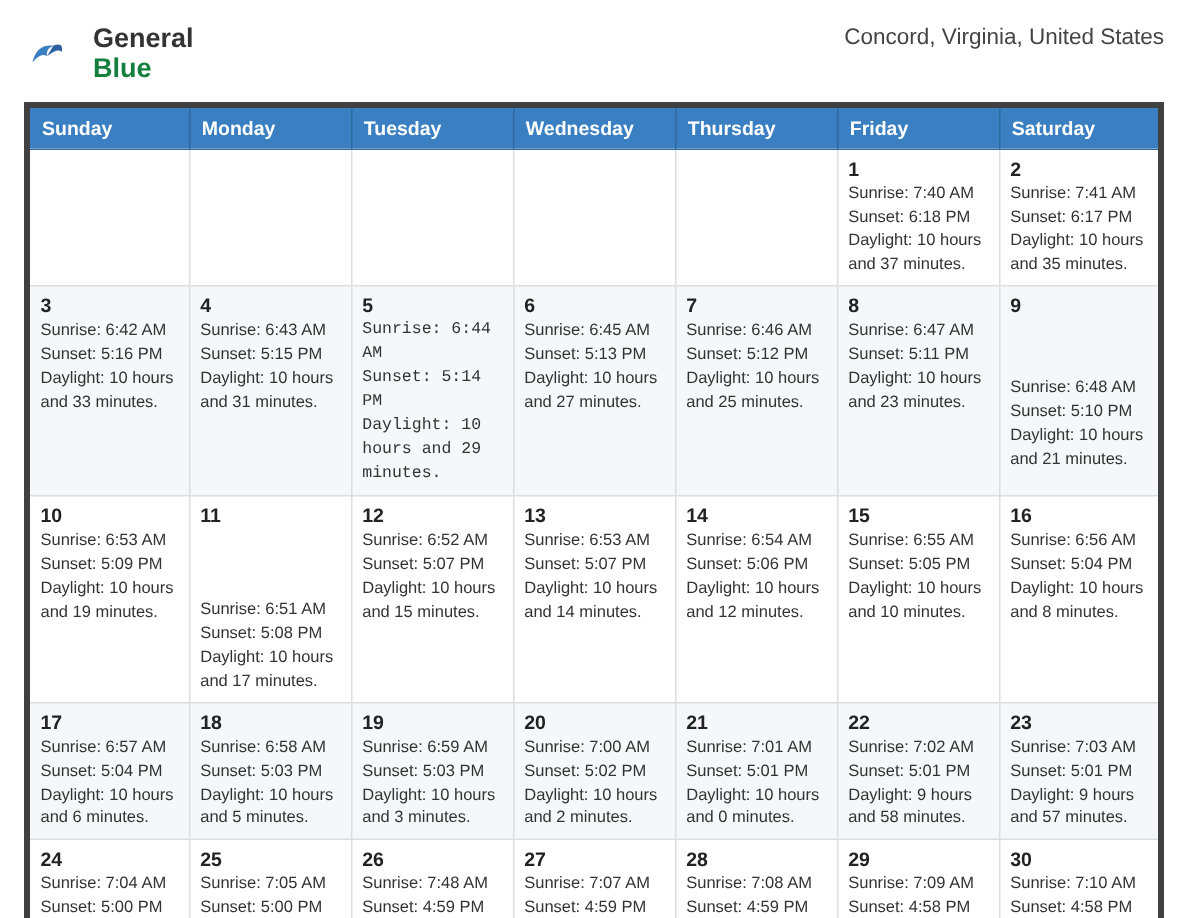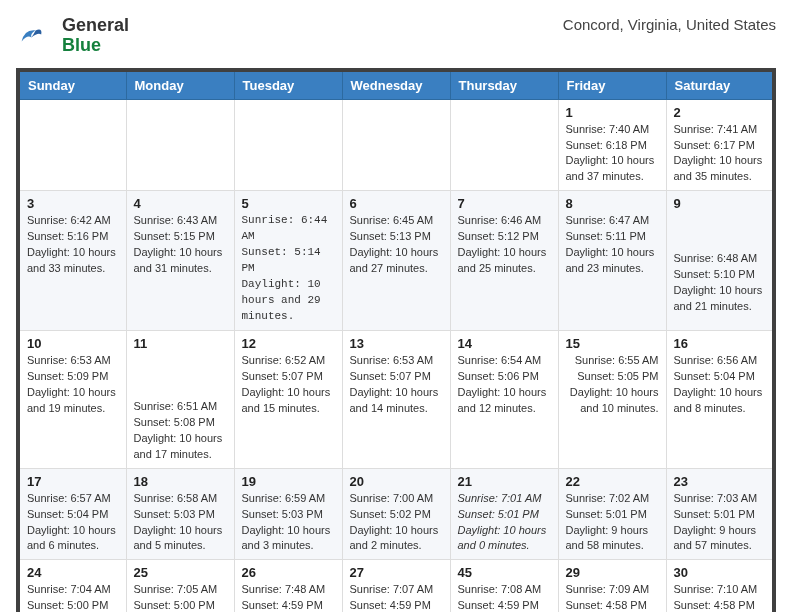--- a/index.html
+++ b/index.html
@@ -207,21 +207,21 @@
 Daylight: 10 hours and 14 minutes.</div>
         </td>
         <td>
           <span class="day-number">14</span>
           <div class="day-info" style="white-space: pre-line;">Sunrise: 6:54 AM
 Sunset: 5:06 PM
 Daylight: 10 hours and 12 minutes.</div>
         </td>
         <td>
           <span class="day-number">15</span>
-          <div class="day-info" style="white-space: pre-line; text-align: right;">Sunrise: 6:55 AM
+          <div class="day-info" style="white-space: pre-line;">Sunrise: 6:55 AM
 Sunset: 5:05 PM
 Daylight: 10 hours and 10 minutes.</div>
         </td>
         <td>
           <span class="day-number">16</span>
           <div class="day-info" style="white-space: pre-line;">Sunrise: 6:56 AM
 Sunset: 5:04 PM
 Daylight: 10 hours and 8 minutes.</div>
         </td>
       </tr>
@@ -245,21 +245,21 @@
 Daylight: 10 hours and 3 minutes.</div>
         </td>
         <td>
           <span class="day-number">20</span>
           <div class="day-info" style="white-space: pre-line;">Sunrise: 7:00 AM
 Sunset: 5:02 PM
 Daylight: 10 hours and 2 minutes.</div>
         </td>
         <td>
           <span class="day-number">21</span>
-          <div class="day-info" style="white-space: pre-line; font-style: italic;">Sunrise: 7:01 AM
+          <div class="day-info" style="white-space: pre-line;">Sunrise: 7:01 AM
 Sunset: 5:01 PM
 Daylight: 10 hours and 0 minutes.</div>
         </td>
         <td>
           <span class="day-number">22</span>
           <div class="day-info" style="white-space: pre-line;">Sunrise: 7:02 AM
 Sunset: 5:01 PM
 Daylight: 9 hours and 58 minutes.</div>
         </td>
         <td>
@@ -288,21 +288,21 @@
 Sunset: 4:59 PM
 Daylight: 9 hours and 53 minutes.</div>
         </td>
         <td>
           <span class="day-number">27</span>
           <div class="day-info" style="white-space: pre-line;">Sunrise: 7:07 AM
 Sunset: 4:59 PM
 Daylight: 9 hours and 51 minutes.</div>
         </td>
         <td>
-          <span class="day-number">45</span>
+          <span class="day-number">28</span>
           <div class="day-info" style="white-space: pre-line;">Sunrise: 7:08 AM
 Sunset: 4:59 PM
 Daylight: 9 hours and 50 minutes.</div>
         </td>
         <td>
           <span class="day-number">29</span>
           <div class="day-info" style="white-space: pre-line;">Sunrise: 7:09 AM
 Sunset: 4:58 PM
 Daylight: 9 hours and 49 minutes.</div>
         </td>

